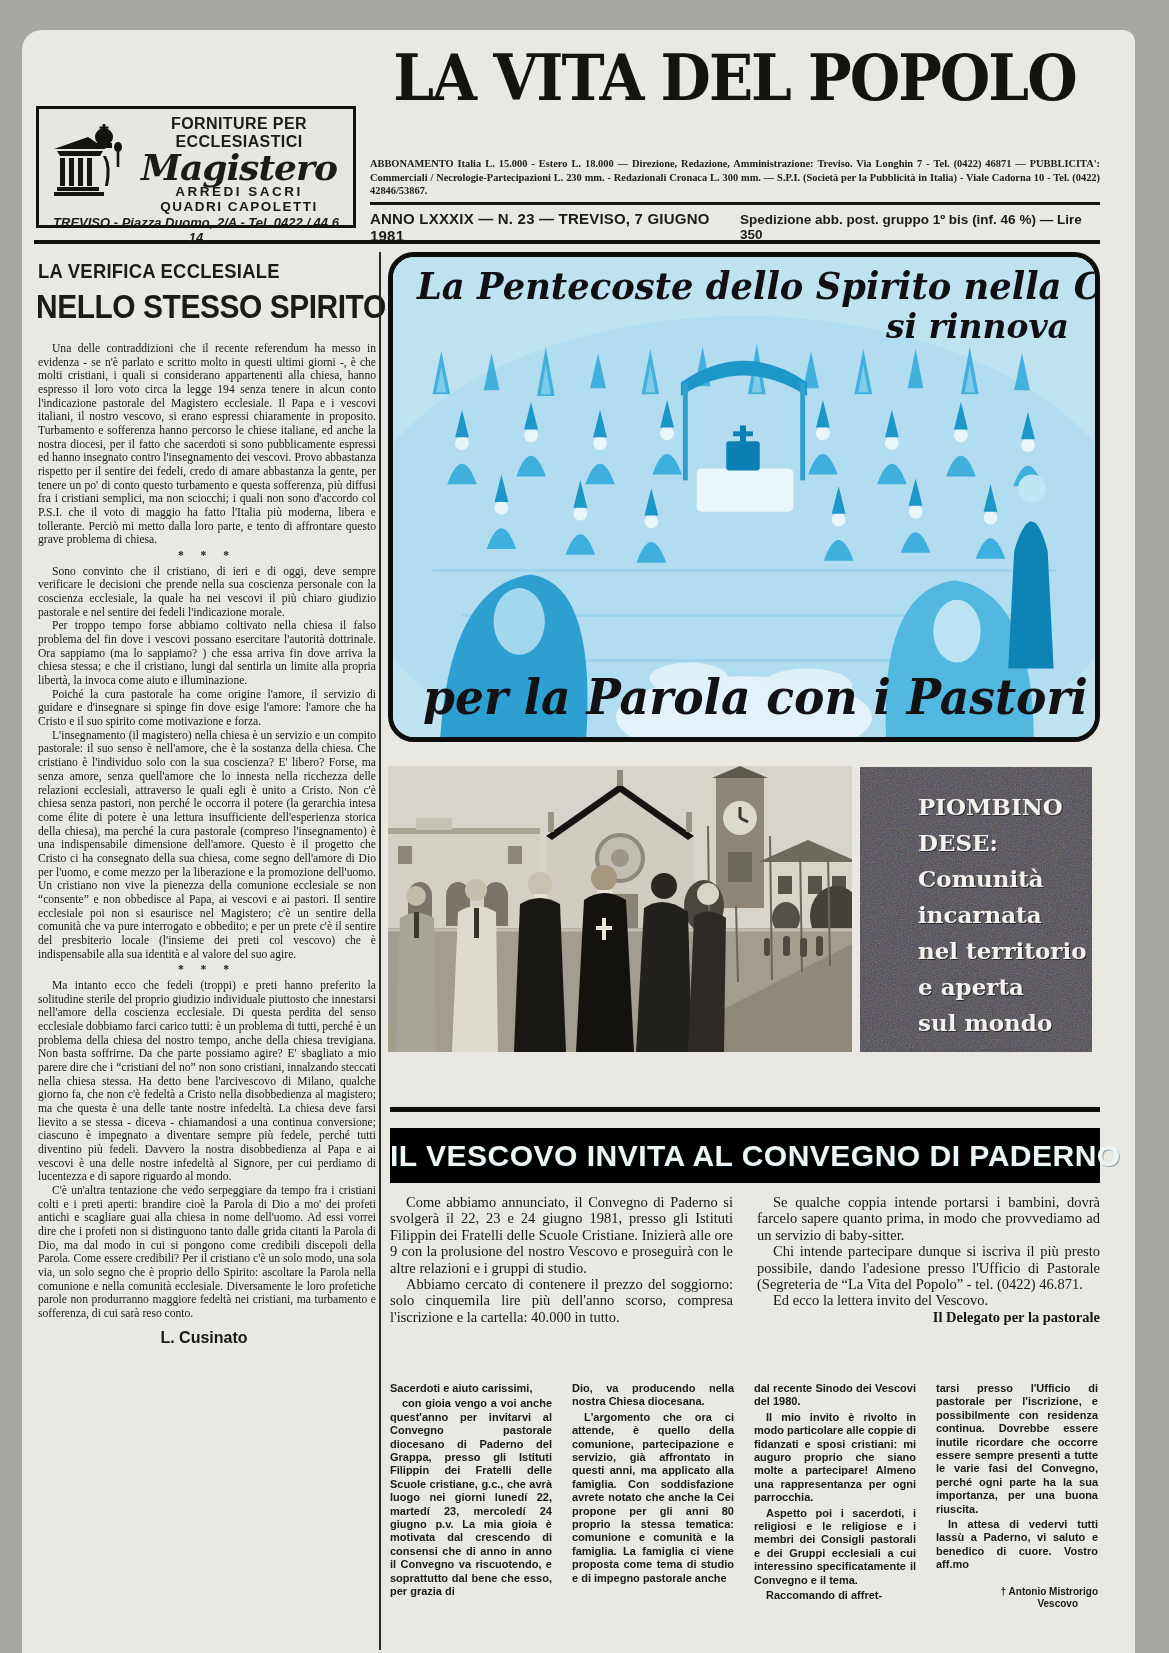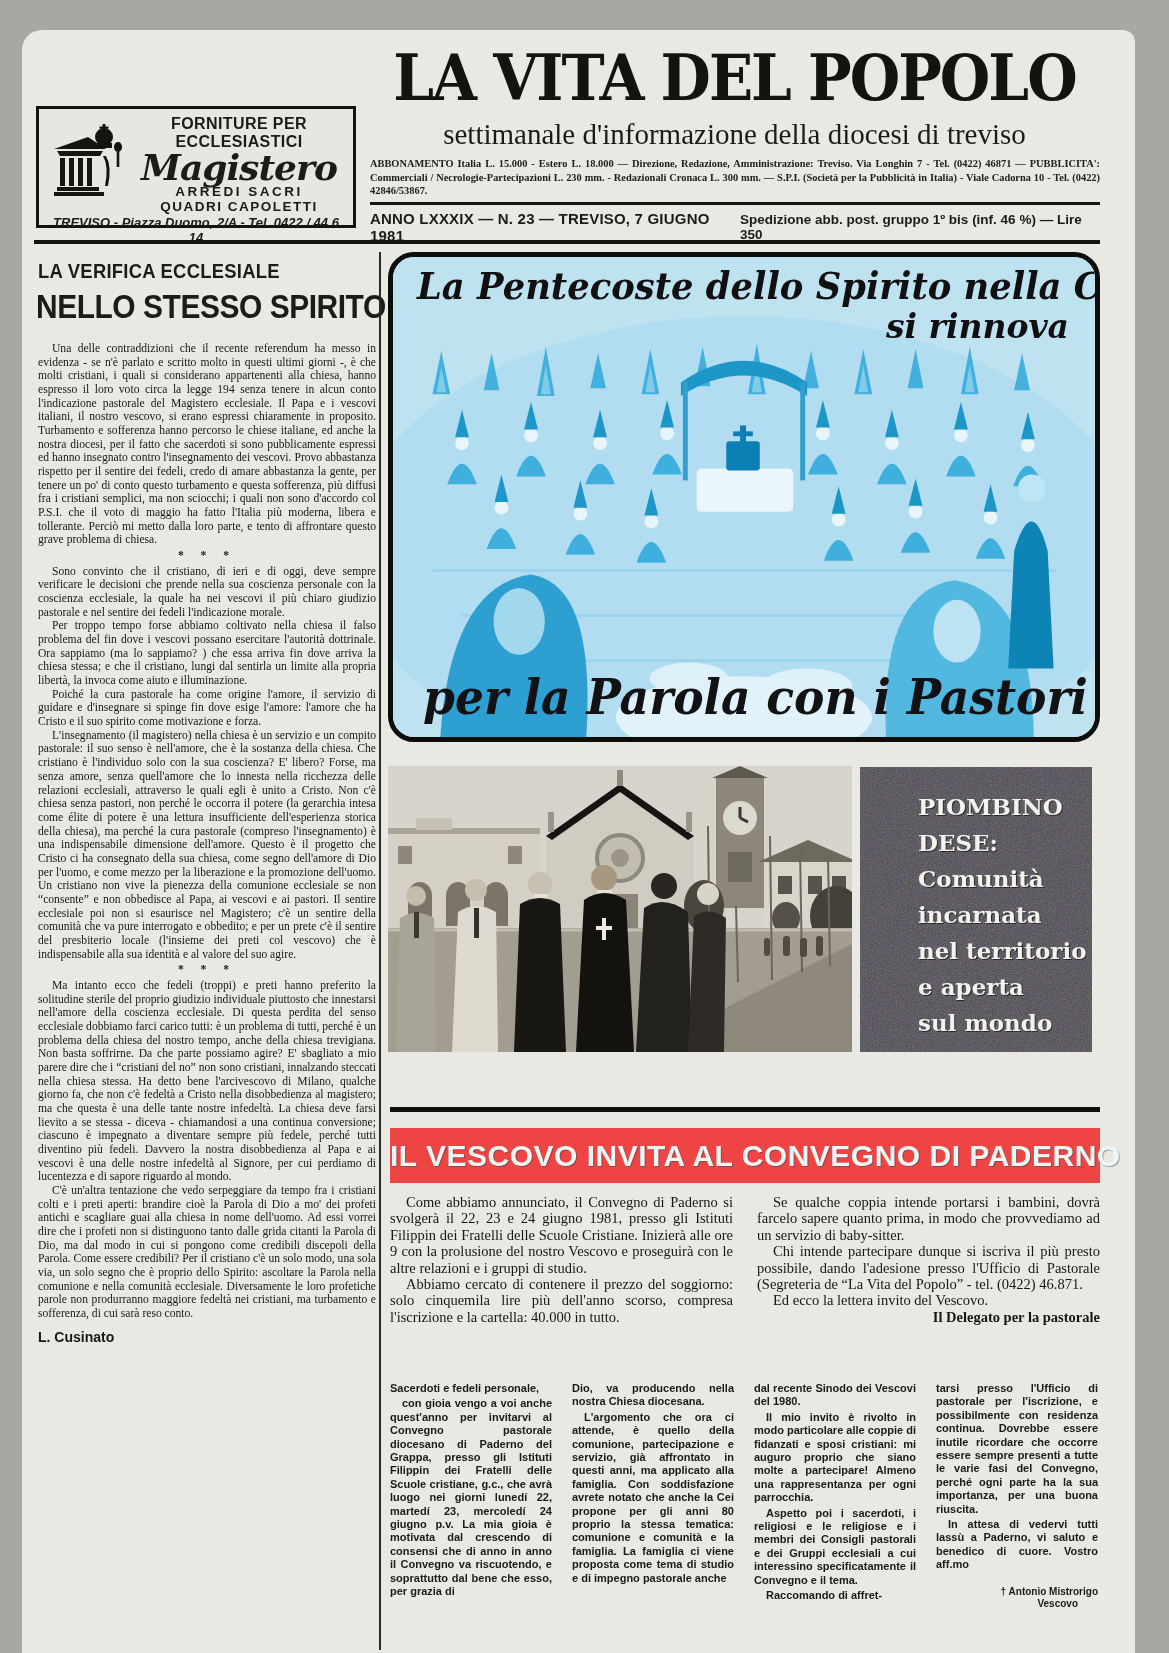--- a/index.html
+++ b/index.html
@@ -59,22 +59,22 @@
   
   .ed-kicker{left:16px;top:230px;font-family:"Liberation Sans", sans-serif;font-weight:bold;
     font-size:20px;letter-spacing:.3px;transform:scaleX(.92);transform-origin:left center;white-space:nowrap;}
   .ed-head{left:14px;top:257px;font-family:"Liberation Sans", sans-serif;font-weight:bold;
     font-size:34px;letter-spacing:-.5px;transform:scaleX(.88);transform-origin:left center;white-space:nowrap;}
   .ed-body{left:16px;top:312px;width:338px;height:1248px;overflow:hidden;
     font-family:"Liberation Serif", serif;font-size:11.6px;line-height:1.18;text-align:justify;color:#191816;}
   .ed-body p{margin:0;}
   .ed-body p.para{text-indent:14px;}
   .ed-body p.stars{text-align:center;text-indent:0;font-weight:bold;letter-spacing:7px;margin:2px 0;}
-  .ed-sig{text-align:left;font-family:"Liberation Sans", sans-serif;font-weight:bold;
-    font-size:14px;margin-top:8px;padding-right:6px;}
+  .ed-sig{text-align:center;font-family:"Liberation Sans", sans-serif;font-weight:bold;
+    font-size:16px;margin-top:8px;padding-right:6px;}
   .v-rule{left:357px;top:222px;width:2px;height:1398px;background:#2a2927;}
 
   
   .feature{left:366px;top:222px;width:712px;height:490px;background:#bfe2f1;
     border:5px solid #0d0d0c;border-radius:26px;box-sizing:border-box;overflow:hidden;}
   .feat-art{position:absolute;left:0;top:0;width:100%;height:100%;}
   .feat-t1{position:absolute;left:24px;top:6px;font-family:"DejaVu Serif", serif;
     font-style:italic;font-weight:bold;font-size:38px;color:#101012;white-space:nowrap;
     transform:scaleX(.93);transform-origin:left top;}
   .feat-t2{position:absolute;right:26px;top:50px;font-family:"DejaVu Serif", serif;
@@ -86,21 +86,21 @@
   
   .photo{left:366px;top:736px;width:464px;height:286px;overflow:hidden;background:#d7d4cb;}
   .darkbox{left:838px;top:737px;width:232px;height:285px;overflow:hidden;background:#a21caf;}
   .darkbox .noise{position:absolute;left:0;top:0;width:100%;height:100%;}
   .darkbox .lines{position:absolute;left:58px;top:22px;
     font-family:"DejaVu Serif", serif;font-weight:bold;font-size:23px;color:#f4f2ee;
     line-height:36px;text-shadow:1px 1px 0 rgba(0,0,0,.55);}
 
   
   .h-rule{left:368px;top:1077px;width:710px;height:5px;background:#0f0e0d;}
-  .banner{left:368px;top:1098px;width:710px;height:55px;background:#ef4444;
+  .banner{left:368px;top:1098px;width:710px;height:55px;background:#000000;
     text-align:center;line-height:55px;
     font-family:"Liberation Sans", sans-serif;font-weight:bold;font-size:30px;color:#eef6f4;
     letter-spacing:.5px;text-shadow:1px 1px 0 rgba(10,60,90,.4);white-space:nowrap;}
   .wide-cols{left:368px;top:1164px;width:710px;height:184px;overflow:hidden;display:flex;gap:24px;
     font-family:"Liberation Serif", serif;font-size:14.5px;line-height:1.13;text-align:justify;color:#171614;}
   .wide-col{flex:1;}
   .wide-col p{margin:0;text-indent:16px;}
   .delegate{margin-top:10px;text-align:right;font-weight:bold;text-indent:0 !important;}
   .letter{left:368px;top:1352px;width:710px;height:266px;overflow:hidden;display:flex;gap:20px;
     font-family:"Liberation Sans", sans-serif;font-weight:bold;font-size:11px;line-height:1.22;
@@ -110,21 +110,20 @@
   .letter-col p + p{text-indent:12px;}
   .letter-sig{margin-top:14px;text-align:right;font-size:10px;}
   .letter-sig .role{padding-right:20px;}
 </style>
 </head>
 <body>
 
 <div class="paper">
 
   <div class="abs mast-title">LA VITA DEL POPOLO</div>
-  <div class="abs mast-sub">settimanale d'informazione della diocesi di treviso</div>
   <div class="abs mast-fine">ABBONAMENTO Italia L. 15.000 - Estero L. 18.000 — Direzione, Redazione, Amministrazione: Treviso. Via Longhin 7 - Tel. (0422) 46871 — PUBBLICITA': Commerciali / Necrologie-Partecipazioni L. 230 mm. - Redazionali Cronaca L. 300 mm. — S.P.I. (Società per la Pubblicità in Italia) - Viale Cadorna 10 - Tel. (0422) 42846/53867.</div>
   <div class="abs rule-a"></div>
   <div class="abs issue-row">
     <span class="issue-left">ANNO LXXXIX — N. 23 — TREVISO, 7 GIUGNO 1981</span>
     <span class="issue-right">Spedizione abb. post. gruppo 1º bis (inf. 46 %) — Lire 350</span>
   </div>
   <div class="abs rule-b"></div>
 
   <div class="abs ad-box">
     <div class="ad-main">
@@ -384,21 +383,21 @@
           <p>Chi intende partecipare dunque si iscriva il più presto possibile, dando l'adesione presso l'Ufficio di Pastorale (Segreteria de “La Vita del Popolo” - tel. (0422) 46.871.</p>
           <p>Ed ecco la lettera invito del Vescovo.</p>
         </div>
       <p class="delegate">Il Delegato per la pastorale</p>
     </div>
   </div>
 
   <div class="abs letter">
     <div class="letter-col">
       <div>
-          <p>Sacerdoti e fedeli personale,</p>
+          <p>Sacerdoti e aiuto carissimi,</p>
           <p>con gioia vengo a voi anche quest'anno per invitarvi al Convegno pastorale diocesano di Paderno del Grappa, presso gli Istituti Filippin dei Fratelli delle Scuole cristiane, g.c., che avrà luogo nei giorni lunedí 22, martedí 23, mercoledí 24 giugno p.v. La mia gioia è motivata dal crescendo di consensi che di anno in anno il Convegno va riscuotendo, e soprattutto dal bene che esso, per grazia di</p>
         </div>
     </div>
     <div class="letter-col">
       <div>
           <p>Dio, va producendo nella nostra Chiesa diocesana.</p>
           <p>L'argomento che ora ci attende, è quello della comunione, partecipazione e servizio, già affrontato in questi anni, ma applicato alla famiglia. Con soddisfazione avrete notato che anche la Cei propone per gli anni 80 proprio la stessa tematica: comunione e comunità e la famiglia. La famiglia ci viene proposta come tema di studio e di impegno pastorale anche</p>
         </div>
     </div>
     <div class="letter-col">

